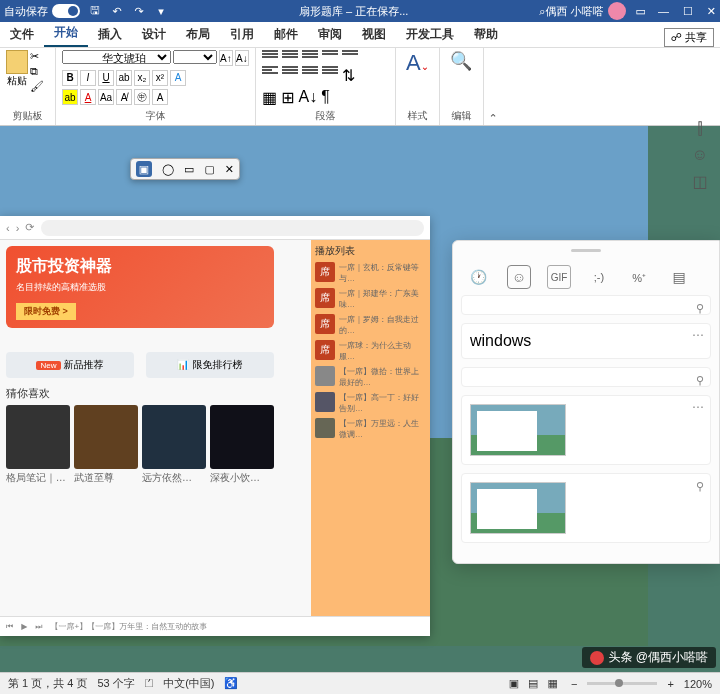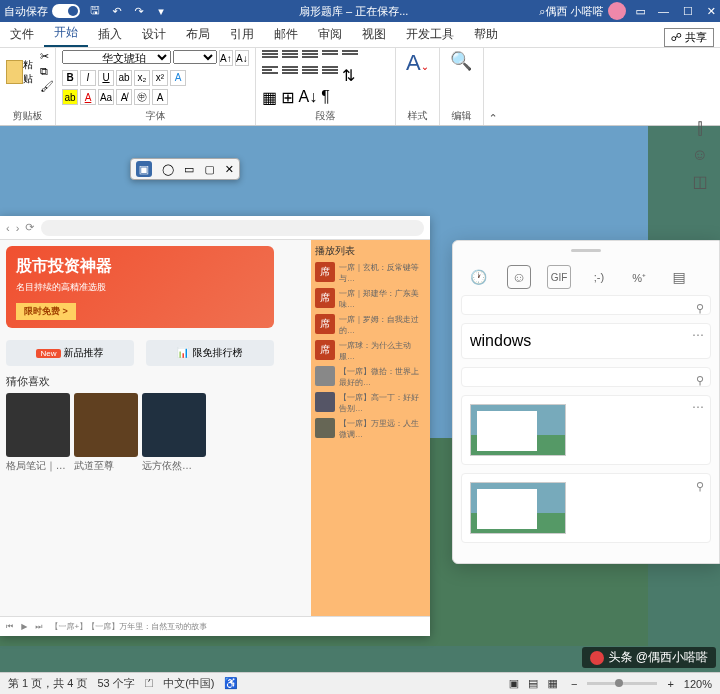--- a/index.html
+++ b/index.html
@@ -10,30 +10,30 @@
 .titlebar .toggle { width: 28px; height: 14px; background: #fff; border-radius: 7px; position: relative; }
 .titlebar .toggle::after { content: ""; position: absolute; width: 10px; height: 10px; background: #2b579a; border-radius: 50%; top: 2px; right: 2px; }
 .titlebar .qat { display: flex; gap: 8px; margin-left: 8px; }
 .titlebar .qat span { width: 14px; height: 14px; display: flex; align-items: center; justify-content: center; }
 .titlebar .doctitle { flex: 1; text-align: center; }
 .titlebar .user { display: flex; align-items: center; gap: 4px; }
 .titlebar .user .avatar { width: 18px; height: 18px; border-radius: 50%; background: #e8a; }
 .titlebar .wincontrols { display: flex; gap: 14px; margin-left: 12px; }
 
 .tabs { height: 26px; background: #fff; display: flex; align-items: flex-end; font-size: 12px; border-bottom: 1px solid #ddd; }
-.tabs .tab { padding: 4px 10px; color: #333; cursor: pointer; }
+.tabs .tab { padding: 4px 10px; color: #333; cursor: pointer; font-weight: bold; }
 .tabs .tab.active { border-bottom: 2px solid #0c4a6e; color: #2b579a; }
 .tabs .share { margin-left: auto; margin-right: 6px; border: 1px solid #888; padding: 1px 6px; font-size: 11px; }
 
 .ribbon { height: 78px; background: #fff; display: flex; border-bottom: 1px solid #ccc; }
 .group { border-right: 1px solid #ddd; padding: 2px 6px; display: flex; flex-direction: column; justify-content: space-between; }
 .group .label { font-size: 10px; text-align: center; color: #555; }
 
 .clipboard { width: 56px; }
-.clipboard .paste { display: flex; align-items: center; font-size: 10px; }
+.clipboard .paste { display: flex; flex-direction: column; align-items: center; font-size: 10px; }
 .clipboard .paste .icn { width: 22px; height: 24px; background: #f4d072; border: 1px solid #c4a042; }
 .clipboard .side { display: flex; flex-direction: column; gap: 2px; font-size: 11px; }
 
 .font { width: 200px; }
 .font .row { display: flex; gap: 2px; margin-bottom: 2px; }
 .font select { font-size: 11px; height: 14px; padding-left: 35px; }
 .font .mini { width: 16px; height: 16px; border: 1px solid #ccc; font-size: 10px; display: flex; align-items: center; justify-content: center; }
 
 .para { width: 140px; }
 .para .row { display: flex; gap: 4px; margin-bottom: 2px; }
@@ -53,21 +53,21 @@
 .snipbar span:first-child { background: #3a6aa8; color: #fff; border-radius: 3px; width: 16px; height: 16px; display: flex; align-items: center; justify-content: center; }
 
 .browser { position: absolute; top: 90px; left: 0; width: 430px; height: 420px; background: #f8f8f8; box-shadow: 0 2px 10px rgba(0,0,0,.3); overflow: hidden; }
 .browser .urlbar { height: 24px; background: #fff; border-bottom: 1px solid #ddd; display: flex; align-items: center; padding: 0 6px; gap: 6px; font-size: 11px; color: #888; }
 .browser .urlbar .field { flex: 1; height: 16px; background: #f0f0f0; border-radius: 8px; }
 .browser .content { display: flex; height: calc(100% - 24px); }
 .browser .left { width: 280px; padding: 6px; }
 .browser .banner { height: 82px; background: linear-gradient(135deg,#f05030,#f07050); border-radius: 6px; color: #fff; padding: 10px; font-size: 16px; font-weight: bold; position: relative; }
 .browser .banner .sub { font-size: 9px; font-weight: normal; margin-top: 4px; }
 .browser .banner .btn { position: absolute; bottom: 8px; left: 10px; background: #ffd060; color: #a04000; font-size: 9px; padding: 2px 8px; border-radius: 0; }
-.browser .pills { display: flex; gap: 12px; margin-top: 12px; }
+.browser .pills { display: flex; gap: 12px; margin-top: 24px; }
 .browser .pill { flex: 1; height: 26px; background: #e8ecf0; border-radius: 4px; display: flex; align-items: center; justify-content: center; font-size: 10px; }
 .browser .pill .badge { background: #f05030; color: #fff; font-size: 8px; padding: 0 4px; border-radius: 2px; margin-right: 3px; }
 .browser .section { font-size: 11px; margin-top: 8px; color: #333; }
 .browser .cards { display: flex; gap: 4px; margin-top: 4px; }
 .browser .card { width: 64px; }
 .browser .card .img { height: 64px; background: #333; border-radius: 3px; }
 .browser .card .cap { font-size: 10px; color: #666; margin-top: 2px; }
 .browser .right { flex: 1; background: #fdba74; padding: 4px; overflow: hidden; margin-left: 31px; }
 .browser .rhead { font-size: 10px; color: #333; margin-bottom: 4px; }
 .browser .listitem { display: flex; gap: 4px; margin-bottom: 4px; }
@@ -304,20 +304,24 @@
               <div class="cap">格局笔记｜…</div>
             </div>
           <div class="card">
               <div class="img" style="background:#604020"></div>
               <div class="cap">武道至尊</div>
             </div>
           <div class="card">
               <div class="img" style="background:#203040"></div>
               <div class="cap">远方依然…</div>
             </div>
+          <div class="card">
+              <div class="img" style="background:#101018"></div>
+              <div class="cap">深夜小饮…</div>
+            </div>
         </div>
       </div>
       <div class="right">
         <div class="rhead">播放列表</div>
         <div class="listitem">
             <div class="thumb">席</div>
             <div class="txt">一席｜玄机：反常键等与…</div>
           </div>
         <div class="listitem">
             <div class="thumb">席</div>

